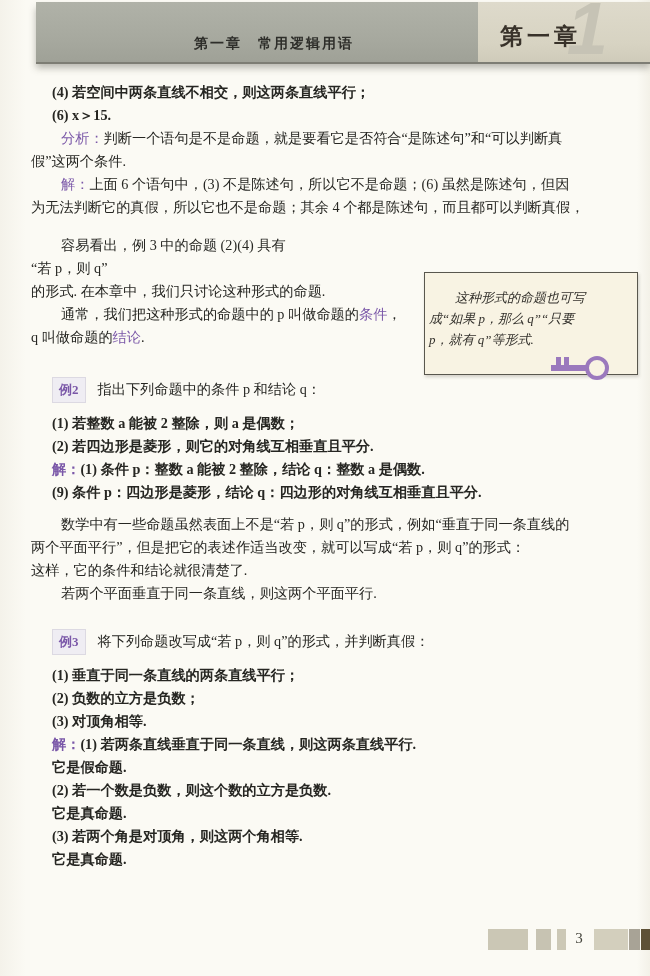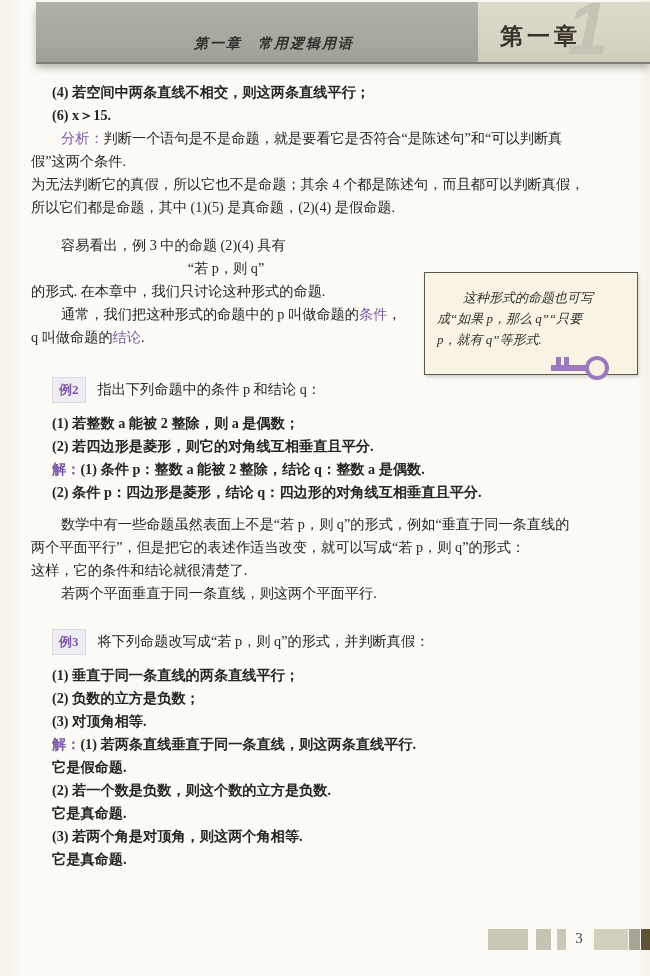--- a/index.html
+++ b/index.html
@@ -16,21 +16,21 @@
 
   
   .header-bar {
     position:absolute; left:36px; top:2px; right:0; height:60px;
     background:linear-gradient(180deg,#b0b2a8 0%,#a7a99f 60%,#9fa197 100%);
     box-shadow:0 2px 0 #7d7d74, 0 6px 7px rgba(60,60,50,.35);
   }
   .running-title {
     position:absolute; left:158px; bottom:9px;
     font-family:"Liberation Sans","DejaVu Sans",sans-serif;
-    font-style:italic; font-weight:bold; font-size:14px; letter-spacing:2px;
+    font-weight:bold; font-size:14px; letter-spacing:2px;
     color:#2e2e2a;
   }
   .chapter-tab {
     position:absolute; right:0; top:0; width:172px; height:60px;
     background:linear-gradient(180deg,#dedacb 0%,#d7d3c2 70%,#cfcbba 100%);
     overflow:hidden;
   }
   .chapter-number {
     position:absolute; right:42px; top:-16px;
     font-family:"Liberation Sans","DejaVu Sans",sans-serif;
@@ -62,28 +62,28 @@
   .gap-lg { margin-top:28px; }
   .gap-xl { margin-top:24px; }
 
   .badge-line { margin-bottom:9px; }
   .example-badge {
     display:inline-block; background:#efedf3; border:1px solid #dcd9e2;
     color:#7a57a8; font-weight:bold; padding:0 6px 1px 6px; margin-left:21px;
     font-size:13px;
   }
   .badge-text { margin-left:12px; }
-  .center-line { width:390px; text-align:center; }
+  .center-line { width:390px; text-align:left; }
 
   
   .margin-note {
     position:absolute; left:424px; top:272px; width:214px; height:103px;
     background:#f8f3e3; border:1px solid #59574e;
     box-shadow:1px 2px 3px rgba(90,85,70,.25);
-    padding:14px 12px 0 12px;
+    padding:14px 12px 0 4px;
     font-size:13px; line-height:21px; font-style:italic; color:#33312c;
   }
   .margin-note .first { text-indent:2em; }
   .key-icon-wrap { position:absolute; right:26px; bottom:-15px; }
 
   
   .footer { position:absolute; left:0; right:0; top:929px; height:22px; }
   .fblock { position:absolute; top:0; height:21px; }
   .fb1 { left:488px; width:40px; background:#cbc7b5; }
   .fb2 { left:536px; width:15px; background:#c7c3b2; }
@@ -109,38 +109,38 @@
     </div>
   </div>
 
   <div class="main">
 
     <section>
       <p class="l ind1">(4) 若空间中两条直线不相交，则这两条直线平行；</p>
       <p class="l ind1">(6) x＞15.</p>
       <p class="l ind2"><span class="purple">分析：</span><span>判断一个语句是不是命题，就是要看它是否符合“是陈述句”和“可以判断真</span></p>
       <p class="l">假”这两个条件.</p>
+      <p class="l ind2"><span class="purple">解：</span><span>上面 6 个语句中，(3) 不是陈述句，所以它不是命题；(6) 虽然是陈述句，但因</span></p>
       <p class="l">为无法判断它的真假，所以它也不是命题；其余 4 个都是陈述句，而且都可以判断真假，</p>
-      <p class="l">所以它们都是命题，其中 (1)(5) 是真命题，(2)(4) 是假命题.</p>
     </section>
 
     <section class="gap-sm">
       <p class="l ind2">容易看出，例 3 中的命题 (2)(4) 具有</p>
       <p class="l center-line">“若 p，则 q”</p>
       <p class="l">的形式. 在本章中，我们只讨论这种形式的命题.</p>
       <p class="l ind2"><span>通常，我们把这种形式的命题中的 p 叫做命题的</span><span class="term">条件</span><span>，</span></p>
       <p class="l"><span>q 叫做命题的</span><span class="term">结论</span><span>.</span></p>
     </section>
 
     <section class="gap-lg">
       <p class="l badge-line"><span class="example-badge">例2</span><span class="badge-text">指出下列命题中的条件 p 和结论 q：</span></p>
       <p class="l ind1">(1) 若整数 a 能被 2 整除，则 a 是偶数；</p>
       <p class="l ind1">(2) 若四边形是菱形，则它的对角线互相垂直且平分.</p>
       <p class="l ind1"><span class="purple">解：</span><span>(1) 条件 p：整数 a 能被 2 整除，结论 q：整数 a 是偶数.</span></p>
-      <p class="l ind1">(2) 条件 p：四边形是菱形，结论 q：四边形的对角线互相垂直且平分.</p>
+      <p class="l ind1">(9) 条件 p：四边形是菱形，结论 q：四边形的对角线互相垂直且平分.</p>
     </section>
 
     <section class="gap-md">
       <p class="l ind2">数学中有一些命题虽然表面上不是“若 p，则 q”的形式，例如“垂直于同一条直线的</p>
       <p class="l">两个平面平行”，但是把它的表述作适当改变，就可以写成“若 p，则 q”的形式：</p>
       <p class="l">这样，它的条件和结论就很清楚了.</p>
       <p class="l ind2">若两个平面垂直于同一条直线，则这两个平面平行.</p>
     </section>
 
     <section class="gap-xl">

